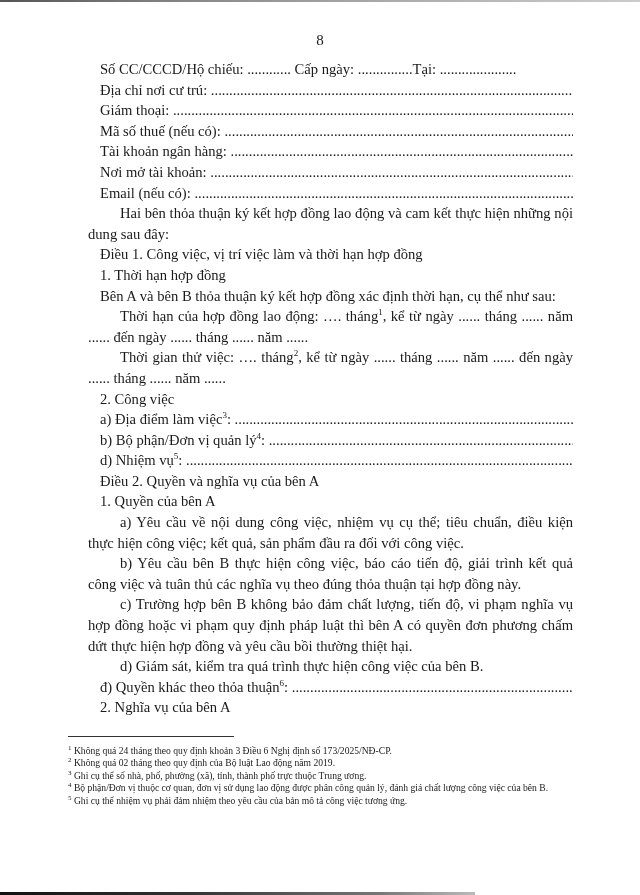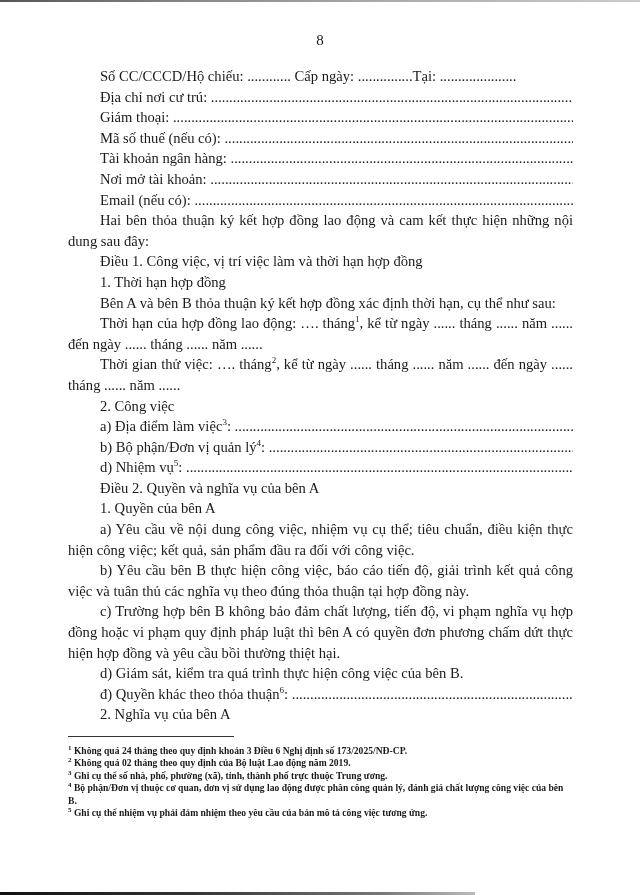--- a/index.html
+++ b/index.html
@@ -5,29 +5,29 @@
   html, body { margin: 0; padding: 0; }
   body {
     width: 640px; height: 895px; background: #ffffff; position: relative; overflow: hidden;
     font-family: "Liberation Serif", "DejaVu Serif", serif; color: #1a1a1a;
   }
   .top-edge { position: absolute; left: 0; top: 0; width: 640px; height: 2px;
     background: linear-gradient(90deg, #555 0%, #888 30%, #aaa 60%, #ccc 100%); }
   .bottom-edge { position: absolute; left: 0; bottom: 0; width: 475px; height: 3px;
     background: linear-gradient(90deg, #111 0%, #333 40%, #777 80%, #bbb 100%); }
   .page-number { position: absolute; top: 32px; left: 0; width: 640px; text-align: center; font-size: 15px; }
-  .content { position: absolute; left: 68px; top: 66px; width: 505px; font-size: 14.6px; line-height: 20.6px; }
+  .content { position: absolute; left: 68px; top: 59px; width: 505px; font-size: 14.6px; line-height: 20.6px; }
   .line { white-space: nowrap; overflow: hidden; }
   .indent { padding-left: 32px; }
-  .para { text-indent: 32px; text-align: justify; }
+  .para { text-indent: 32px; text-align: justify; margin-left: 20px; }
   .bold { font-weight: normal; }
   sup { font-size: 9px; line-height: 0; vertical-align: super; }
   .fill::after { content: " ..............................................................................................................................................................................................................."; }
   .footnote-rule { position: absolute; left: 68px; top: 736px; width: 166px; height: 1px; background: #333; }
-  .footnotes { position: absolute; left: 68px; top: 745px; width: 505px; font-size: 9.6px; line-height: 12.4px; font-weight: bold; }
+  .footnotes { position: absolute; left: 68px; top: 745px; width: 505px; font-size: 9.6px; line-height: 12.4px; }
   .fn sup { font-size: 7px; }
 </style>
 </head>
 <body>
 
 <div class="top-edge"></div>
 
 <div class="page-number">8</div>
 
 <div class="content">

